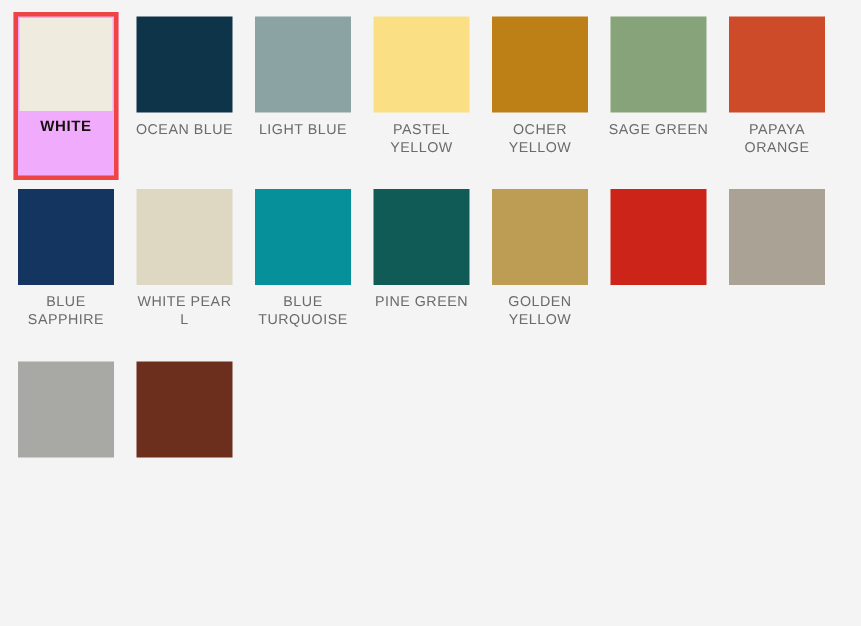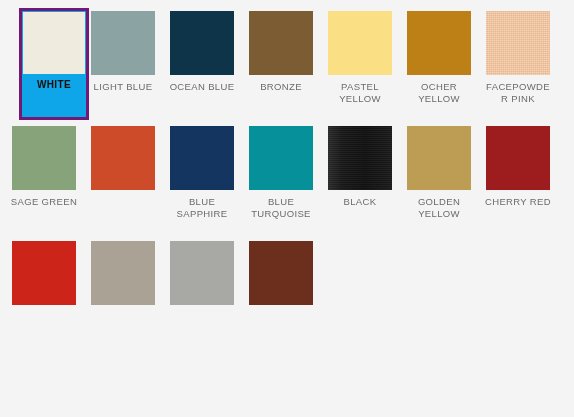--- a/index.html
+++ b/index.html
@@ -34,23 +34,22 @@
     display: flex;
     flex-direction: column;
     align-items: center;
     background: transparent;
     border: 3px solid transparent;
     padding: 0;
     cursor: pointer;
   }
 
   .swatch-cell.is-selected {
-    border: 3px solid #701a75;
-    background: #0ea5e9;
-    margin-left: 10px;
+    border: 3px solid #ef4444;
+    background: #f0abfc;
   }
 
   .swatch-chip {
     width: 64px;
     height: 64px;
     display: block;
     flex: none;
   }
   .swatch-cell.is-selected .swatch-chip {
     width: 62px;
@@ -93,75 +92,68 @@
 </style>
 </head>
 <body>
 
 <div id="swatch-grid">
     <div class="swatch-cell is-selected">
       <div class="swatch-chip" style="background-color: rgb(239, 235, 223);"></div>
       <div class="swatch-label">WHITE</div>
     </div>
     <div class="swatch-cell">
-      <div class="swatch-chip" style="background-color: rgb(139, 163, 163);"></div>
-      <div class="swatch-label">LIGHT BLUE</div>
-    </div>
-    <div class="swatch-cell">
       <div class="swatch-chip" style="background-color: rgb(14, 52, 73);"></div>
       <div class="swatch-label">OCEAN BLUE</div>
     </div>
     <div class="swatch-cell">
-      <div class="swatch-chip" style="background-color: rgb(124, 92, 51);"></div>
-      <div class="swatch-label">BRONZE</div>
+      <div class="swatch-chip" style="background-color: rgb(139, 163, 163);"></div>
+      <div class="swatch-label">LIGHT BLUE</div>
     </div>
     <div class="swatch-cell">
       <div class="swatch-chip" style="background-color: rgb(250, 223, 132);"></div>
       <div class="swatch-label">PASTEL
 YELLOW</div>
     </div>
     <div class="swatch-cell">
       <div class="swatch-chip" style="background-color: rgb(189, 128, 22);"></div>
       <div class="swatch-label">OCHER
 YELLOW</div>
     </div>
     <div class="swatch-cell">
-      <div class="swatch-chip textured" style="background-color: rgb(249, 205, 169);"></div>
-      <div class="swatch-label">FACEPOWDE
-R PINK</div>
-    </div>
-    <div class="swatch-cell">
       <div class="swatch-chip" style="background-color: rgb(135, 163, 121);"></div>
       <div class="swatch-label">SAGE GREEN</div>
     </div>
     <div class="swatch-cell">
       <div class="swatch-chip" style="background-color: rgb(206, 75, 41);"></div>
+      <div class="swatch-label">PAPAYA
+ORANGE</div>
     </div>
     <div class="swatch-cell">
       <div class="swatch-chip" style="background-color: rgb(19, 53, 96);"></div>
       <div class="swatch-label">BLUE
 SAPPHIRE</div>
     </div>
     <div class="swatch-cell">
+      <div class="swatch-chip" style="background-color: rgb(222, 216, 194);"></div>
+      <div class="swatch-label">WHITE PEARL</div>
+    </div>
+    <div class="swatch-cell">
       <div class="swatch-chip" style="background-color: rgb(6, 144, 154);"></div>
       <div class="swatch-label">BLUE
 TURQUOISE</div>
     </div>
     <div class="swatch-cell">
-      <div class="swatch-chip sheen" style="background-color: rgb(20, 20, 20);"></div>
-      <div class="swatch-label">BLACK</div>
+      <div class="swatch-chip" style="background-color: rgb(17, 91, 86);"></div>
+      <div class="swatch-label">PINE GREEN</div>
     </div>
     <div class="swatch-cell">
       <div class="swatch-chip" style="background-color: rgb(189, 156, 83);"></div>
       <div class="swatch-label">GOLDEN
 YELLOW</div>
-    </div>
-    <div class="swatch-cell">
-      <div class="swatch-chip" style="background-color: rgb(157, 28, 30);"></div>
-      <div class="swatch-label">CHERRY RED</div>
     </div>
     <div class="swatch-cell">
       <div class="swatch-chip" style="background-color: rgb(204, 36, 24);"></div>
       <div class="swatch-label"></div>
     </div>
     <div class="swatch-cell">
       <div class="swatch-chip" style="background-color: rgb(170, 163, 149);"></div>
       <div class="swatch-label"></div>
     </div>
     <div class="swatch-cell">

